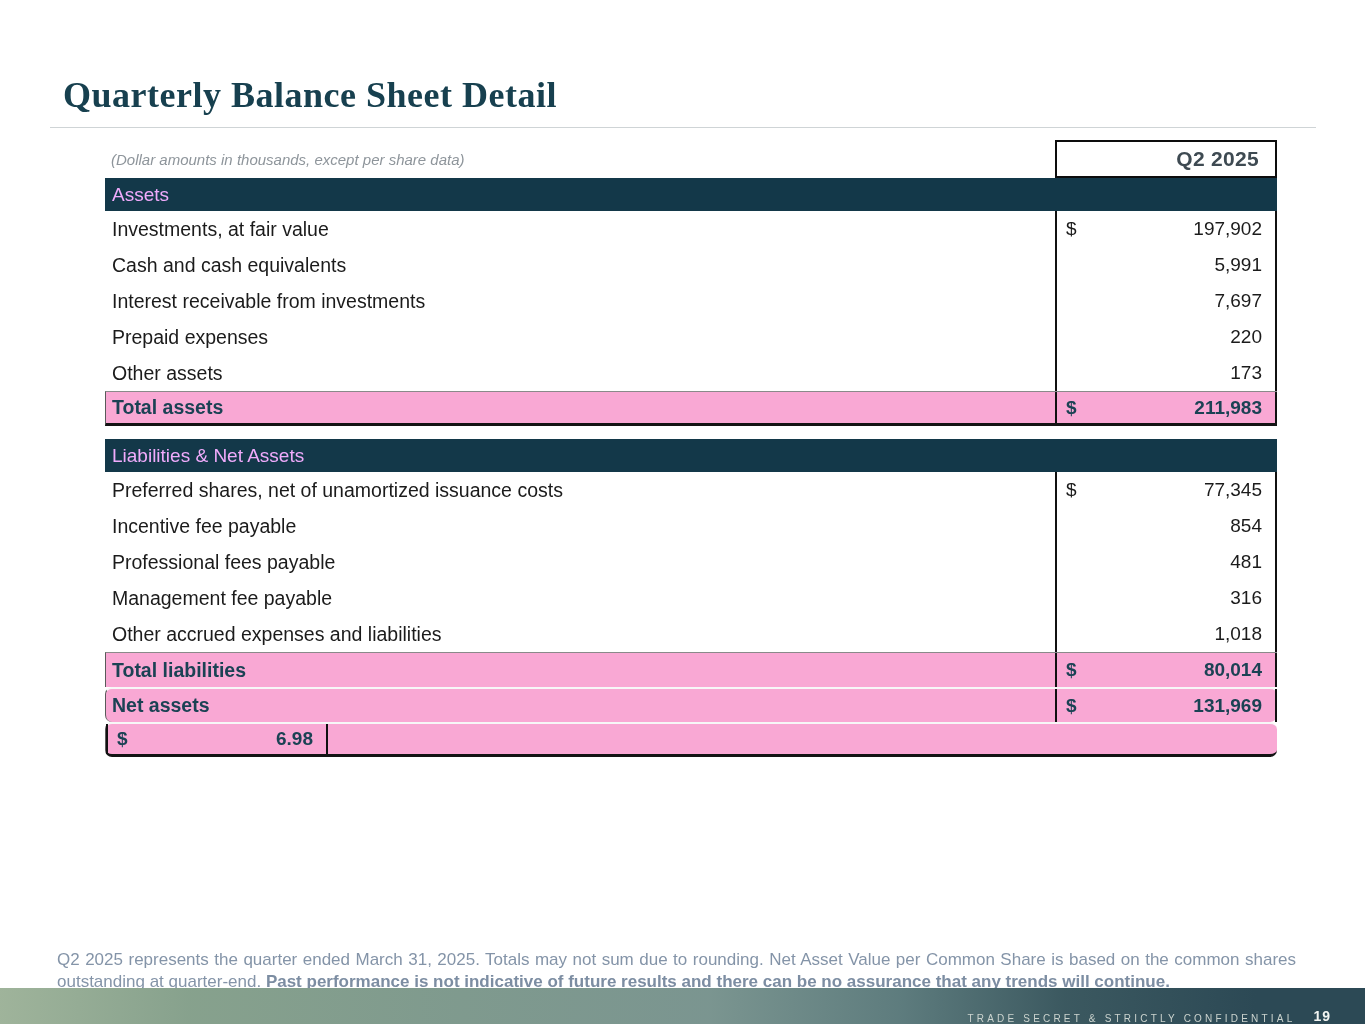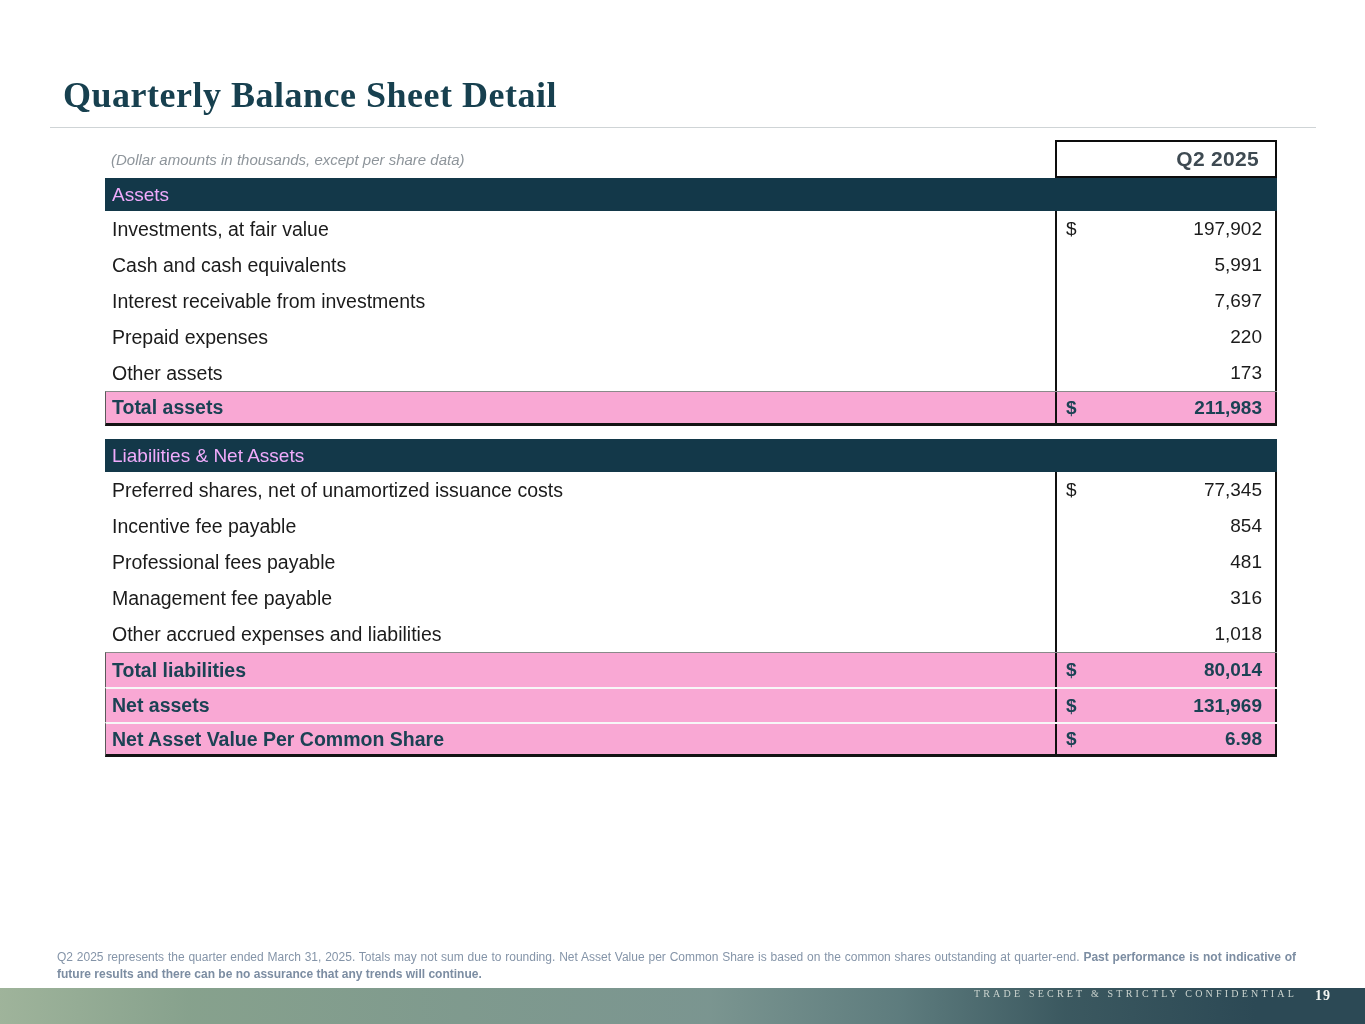--- a/index.html
+++ b/index.html
@@ -42,47 +42,47 @@
   .row-data { height:36px; font-size:19.5px; color:#1b1b1b; }
   .row-data .t-val { border-left:2px solid #111; border-right:2px solid #111; font-size:19px; }
   
   .row-total {
     height:35px; background:#f9a8d4; font-weight:700; color:#1B4254;
     border-top:1px solid #8a8a8a; border-left:1px solid #5a5a5a;
     font-size:19.5px;
   }
   .row-total .t-label { padding-left:6px; }
   .row-total .t-val { border-left:2px solid #111; border-right:2px solid #111; font-size:19px; }
-  .row-total + .row-total { border-top:2px solid #f7f7f7; }
+  .row-total + .row-total { border-top:2px solid #f7f7f7;border-radius:7px; }
   .section-end { border-bottom:3px solid #141414; }
   .section-gap { height:13px; background:#ffffff; }
   
   .footnote {
     position:absolute; left:57px; top:949px; width:1239px;
-    font-size:12px; line-height:17px; color:#8494A8;
+    font-size:17px; line-height:22px; color:#8494A8;
     text-align:justify;
   }
   .footnote b { color:#7c8da2; }
   
   .bottom-bar {
     position:absolute; left:0; top:988px; width:1365px; height:36px;
     background:
       radial-gradient(circle at 62px 20px, rgba(0,0,0,0) 7px, rgba(199,163,93,0.85) 8px, rgba(199,163,93,0.85) 11px, rgba(0,0,0,0) 13px),
       radial-gradient(ellipse 90px 20px at 330px 10px, rgba(199,163,93,0.55), rgba(199,163,93,0) 65%),
       radial-gradient(ellipse 40px 30px at 525px 22px, rgba(189,153,83,0.6), rgba(189,153,83,0) 70%),
       radial-gradient(ellipse 30px 24px at 1292px 16px, rgba(196,166,106,0.5), rgba(196,166,106,0) 70%),
       linear-gradient(90deg, #a3b79d 0%, #8ca690 14%, #87a193 32%, #849d98 52%, #78949ا 60%, #5f7d80 68%, #3a575f 78%, #31505a 88%, #2c4955 100%);
     background-color:#557570;
   }
   .bar-grad {
     position:absolute; inset:0;
     background:linear-gradient(90deg, rgba(163,183,157,0.95) 0%, rgba(140,166,144,0.9) 14%, rgba(135,161,147,0.85) 32%, rgba(132,157,152,0.8) 52%, rgba(95,125,128,0.85) 66%, rgba(58,87,95,0.95) 78%, rgba(44,73,85,1) 92%);
   }
   .bar-content {
-    position:absolute; inset:0; display:flex; align-items:flex-start; justify-content:flex-end;font-family:Liberation Serif, serif;
+    position:absolute; inset:0; display:flex; align-items:flex-end; justify-content:flex-end;
   }
   .confidential {
     font-size:10px; letter-spacing:3.2px; color:#ccd4cf; font-weight:400;
   }
   .page-num {
     font-size:14px; font-weight:700; color:#f2f5f2; margin-left:18px; margin-right:34px;
     letter-spacing:1px;
   }
 </style>
 </head>
@@ -194,21 +194,20 @@
       </div>
     </div>
     <div class="t-row row-total">
       <div class="t-label">Net assets</div>
       <div class="t-val">
         <span>$</span>
         <span>131,969</span>
       </div>
     </div>
     <div class="t-row row-total section-end">
-      <div class="t-label">Net Asset Value Per Common Share</div>
       <div class="t-val">
         <span>$</span>
         <span>6.98</span>
       </div>
     </div>
 
   </div>
 
   <div class="footnote"><span>Q2 2025 represents the quarter ended March 31, 2025. Totals may not sum due to rounding. Net Asset Value per Common Share is based on the common shares outstanding at quarter-end. </span><b>Past performance is not indicative of future results and there can be no assurance that any trends will continue.</b></div>
 

